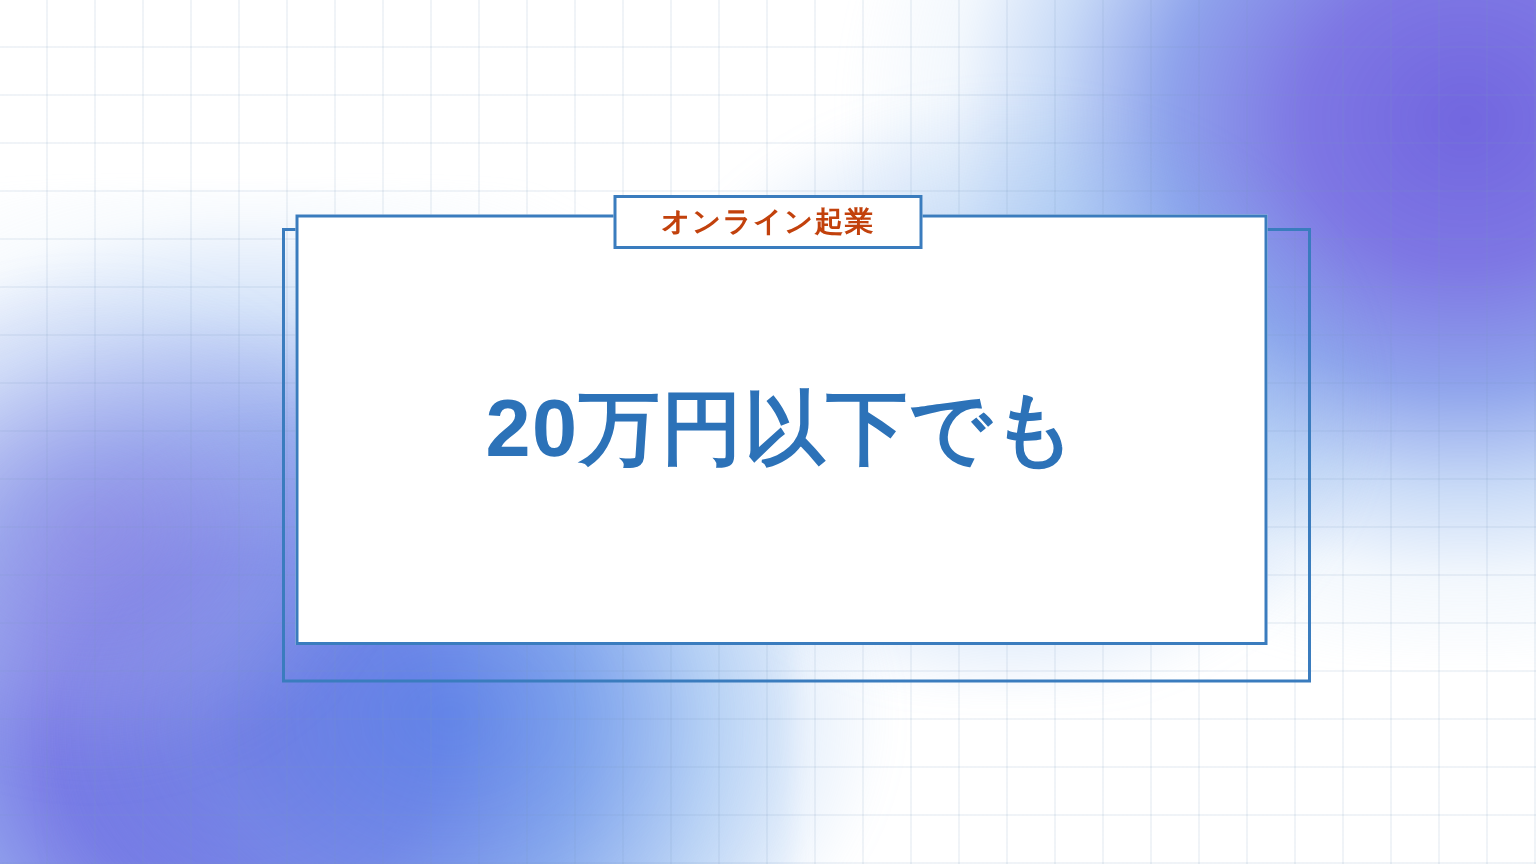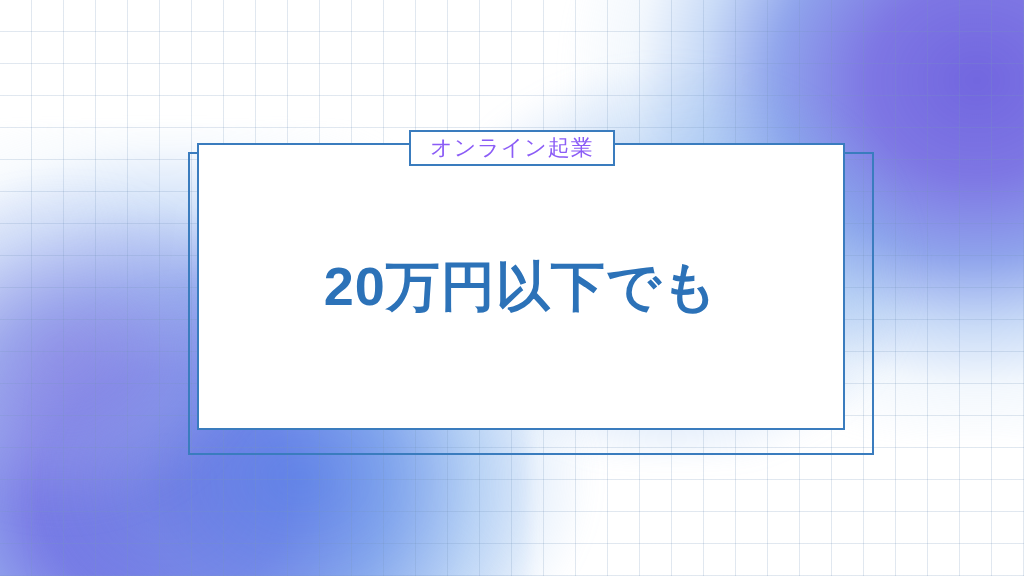--- a/index.html
+++ b/index.html
@@ -151,23 +151,23 @@
     height: 36px;
     background: #ffffff;
     border: 2px solid #3a7cbe;
     box-sizing: border-box;
     display: flex;
     align-items: center;
     justify-content: center;
   }
 
   .badge-label {
-    color: #8b5cf6;
-    font-size: 22px;
-    font-weight: normal;
+    color: #c2410c;
+    font-size: 19px;
+    font-weight: bold;
     letter-spacing: 1px;
     line-height: 1;
     white-space: nowrap;
   }
 
   
   .headline {
     position: absolute;
     left: 197px;
     top: 143px;

